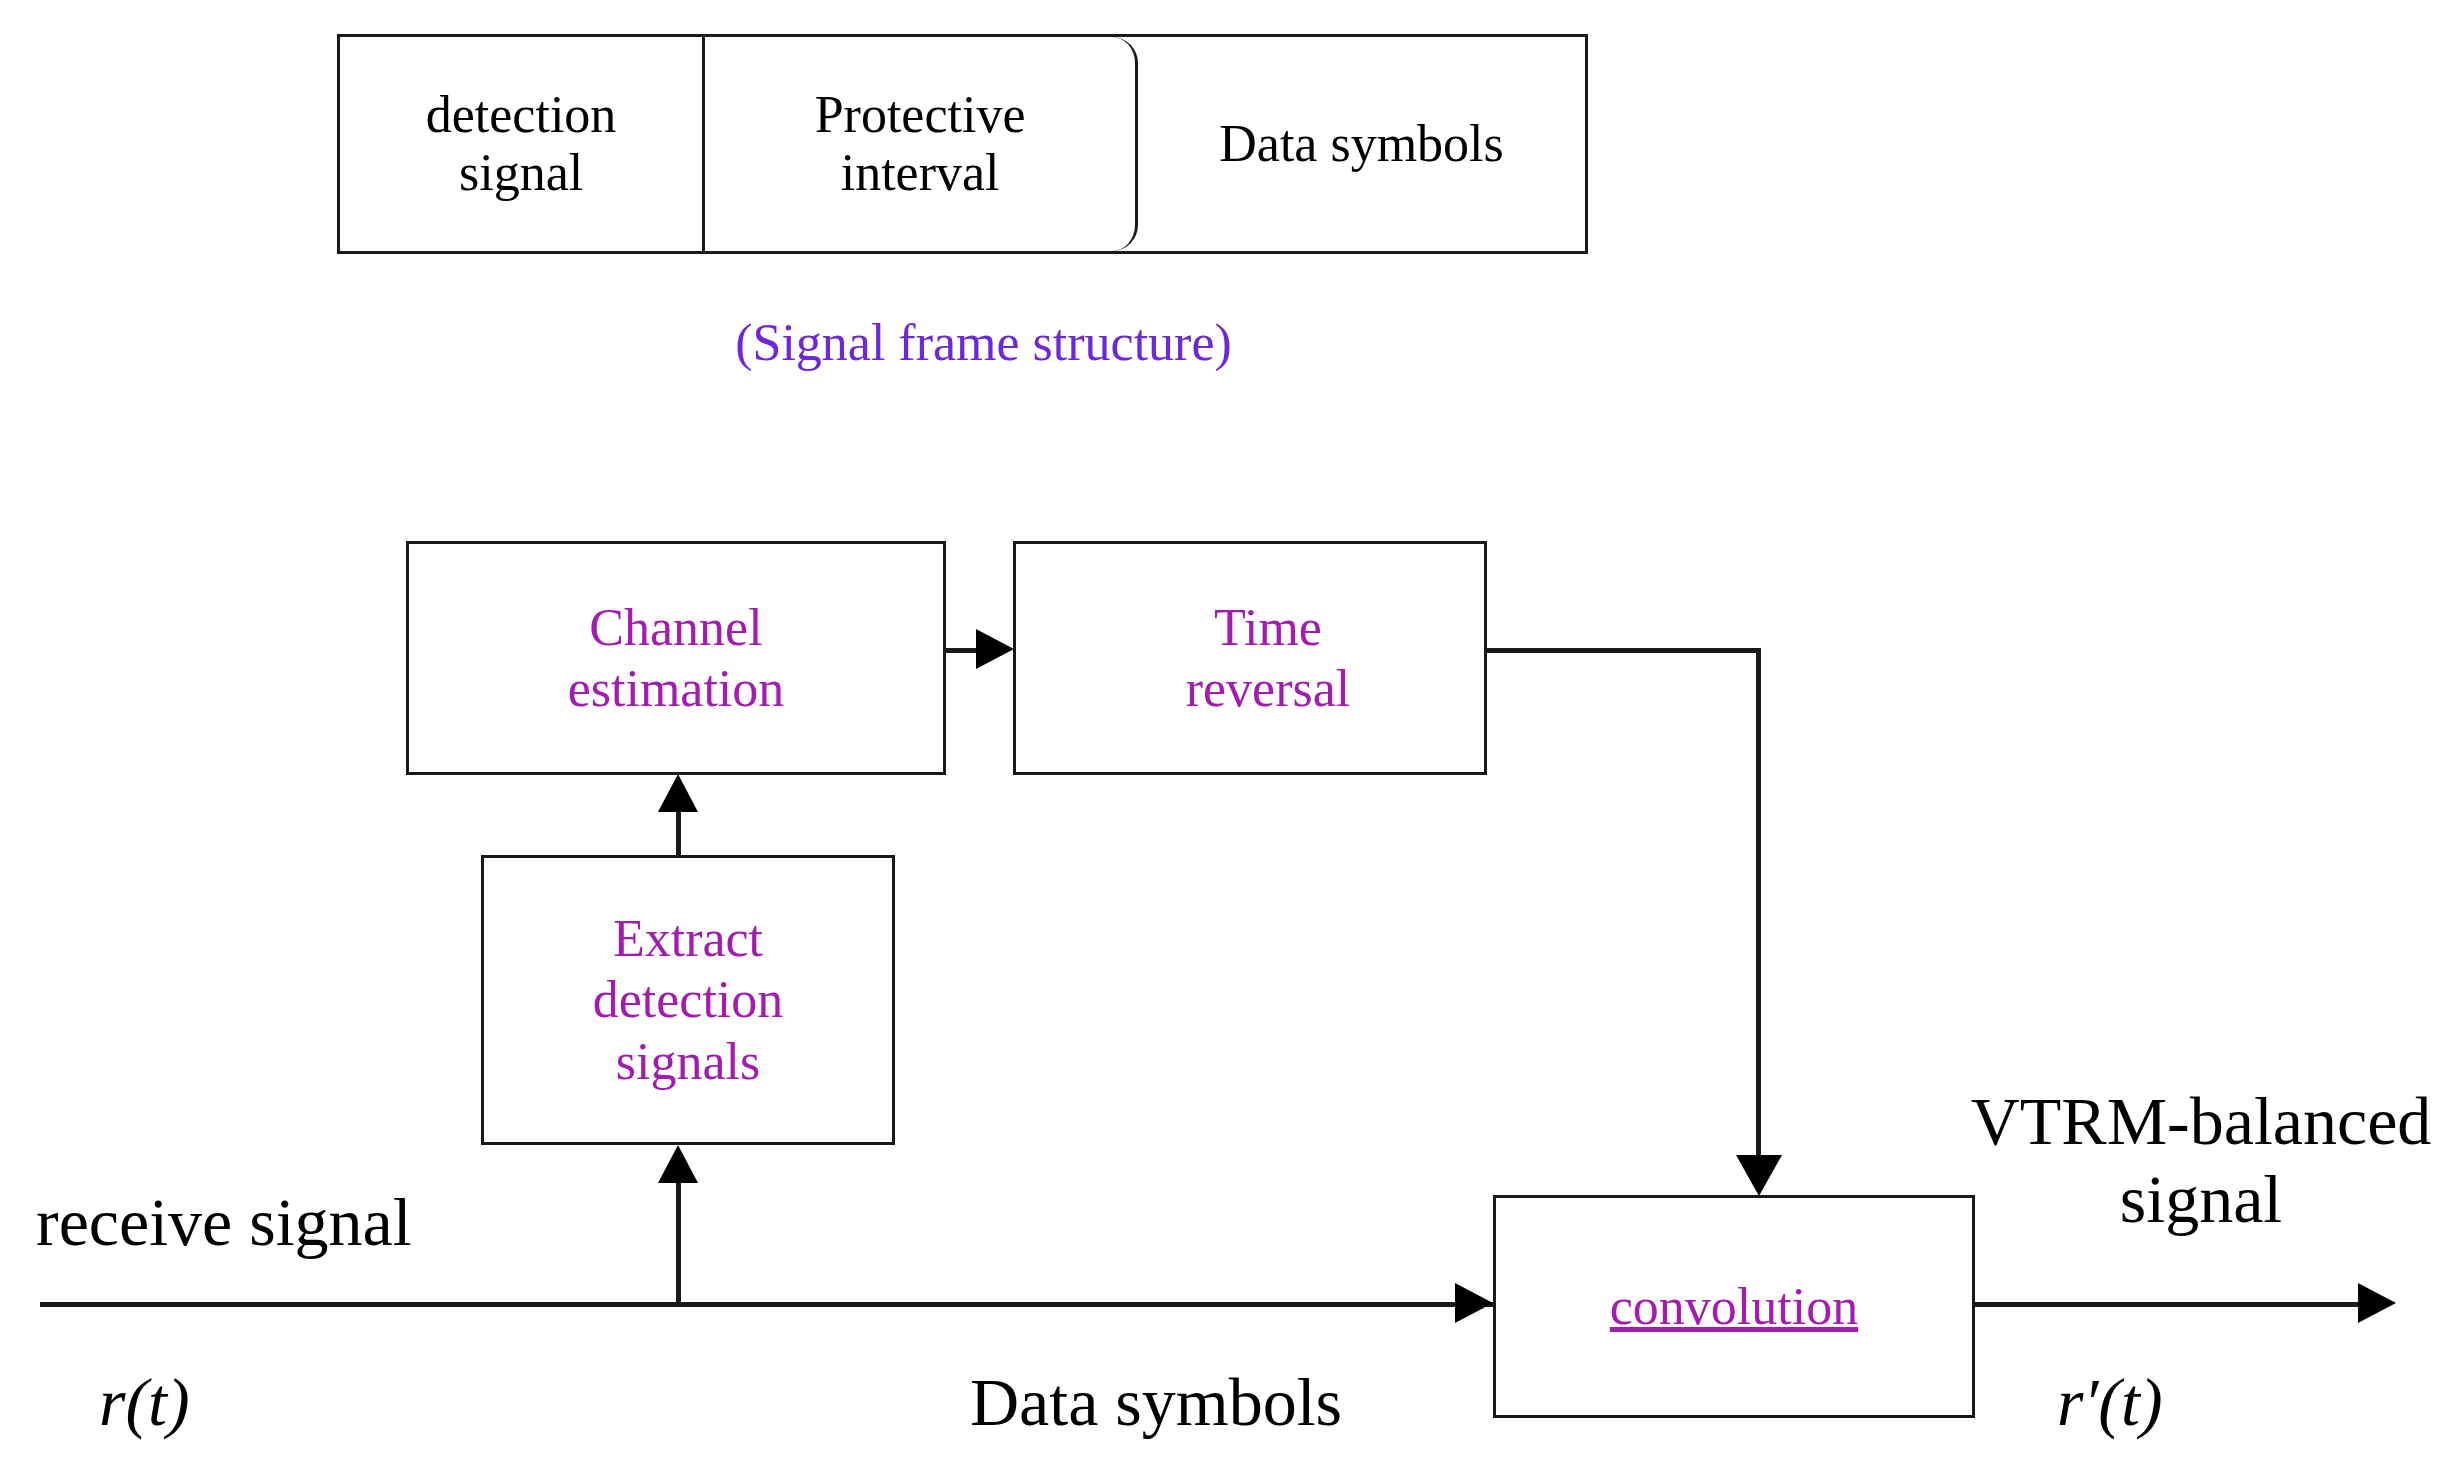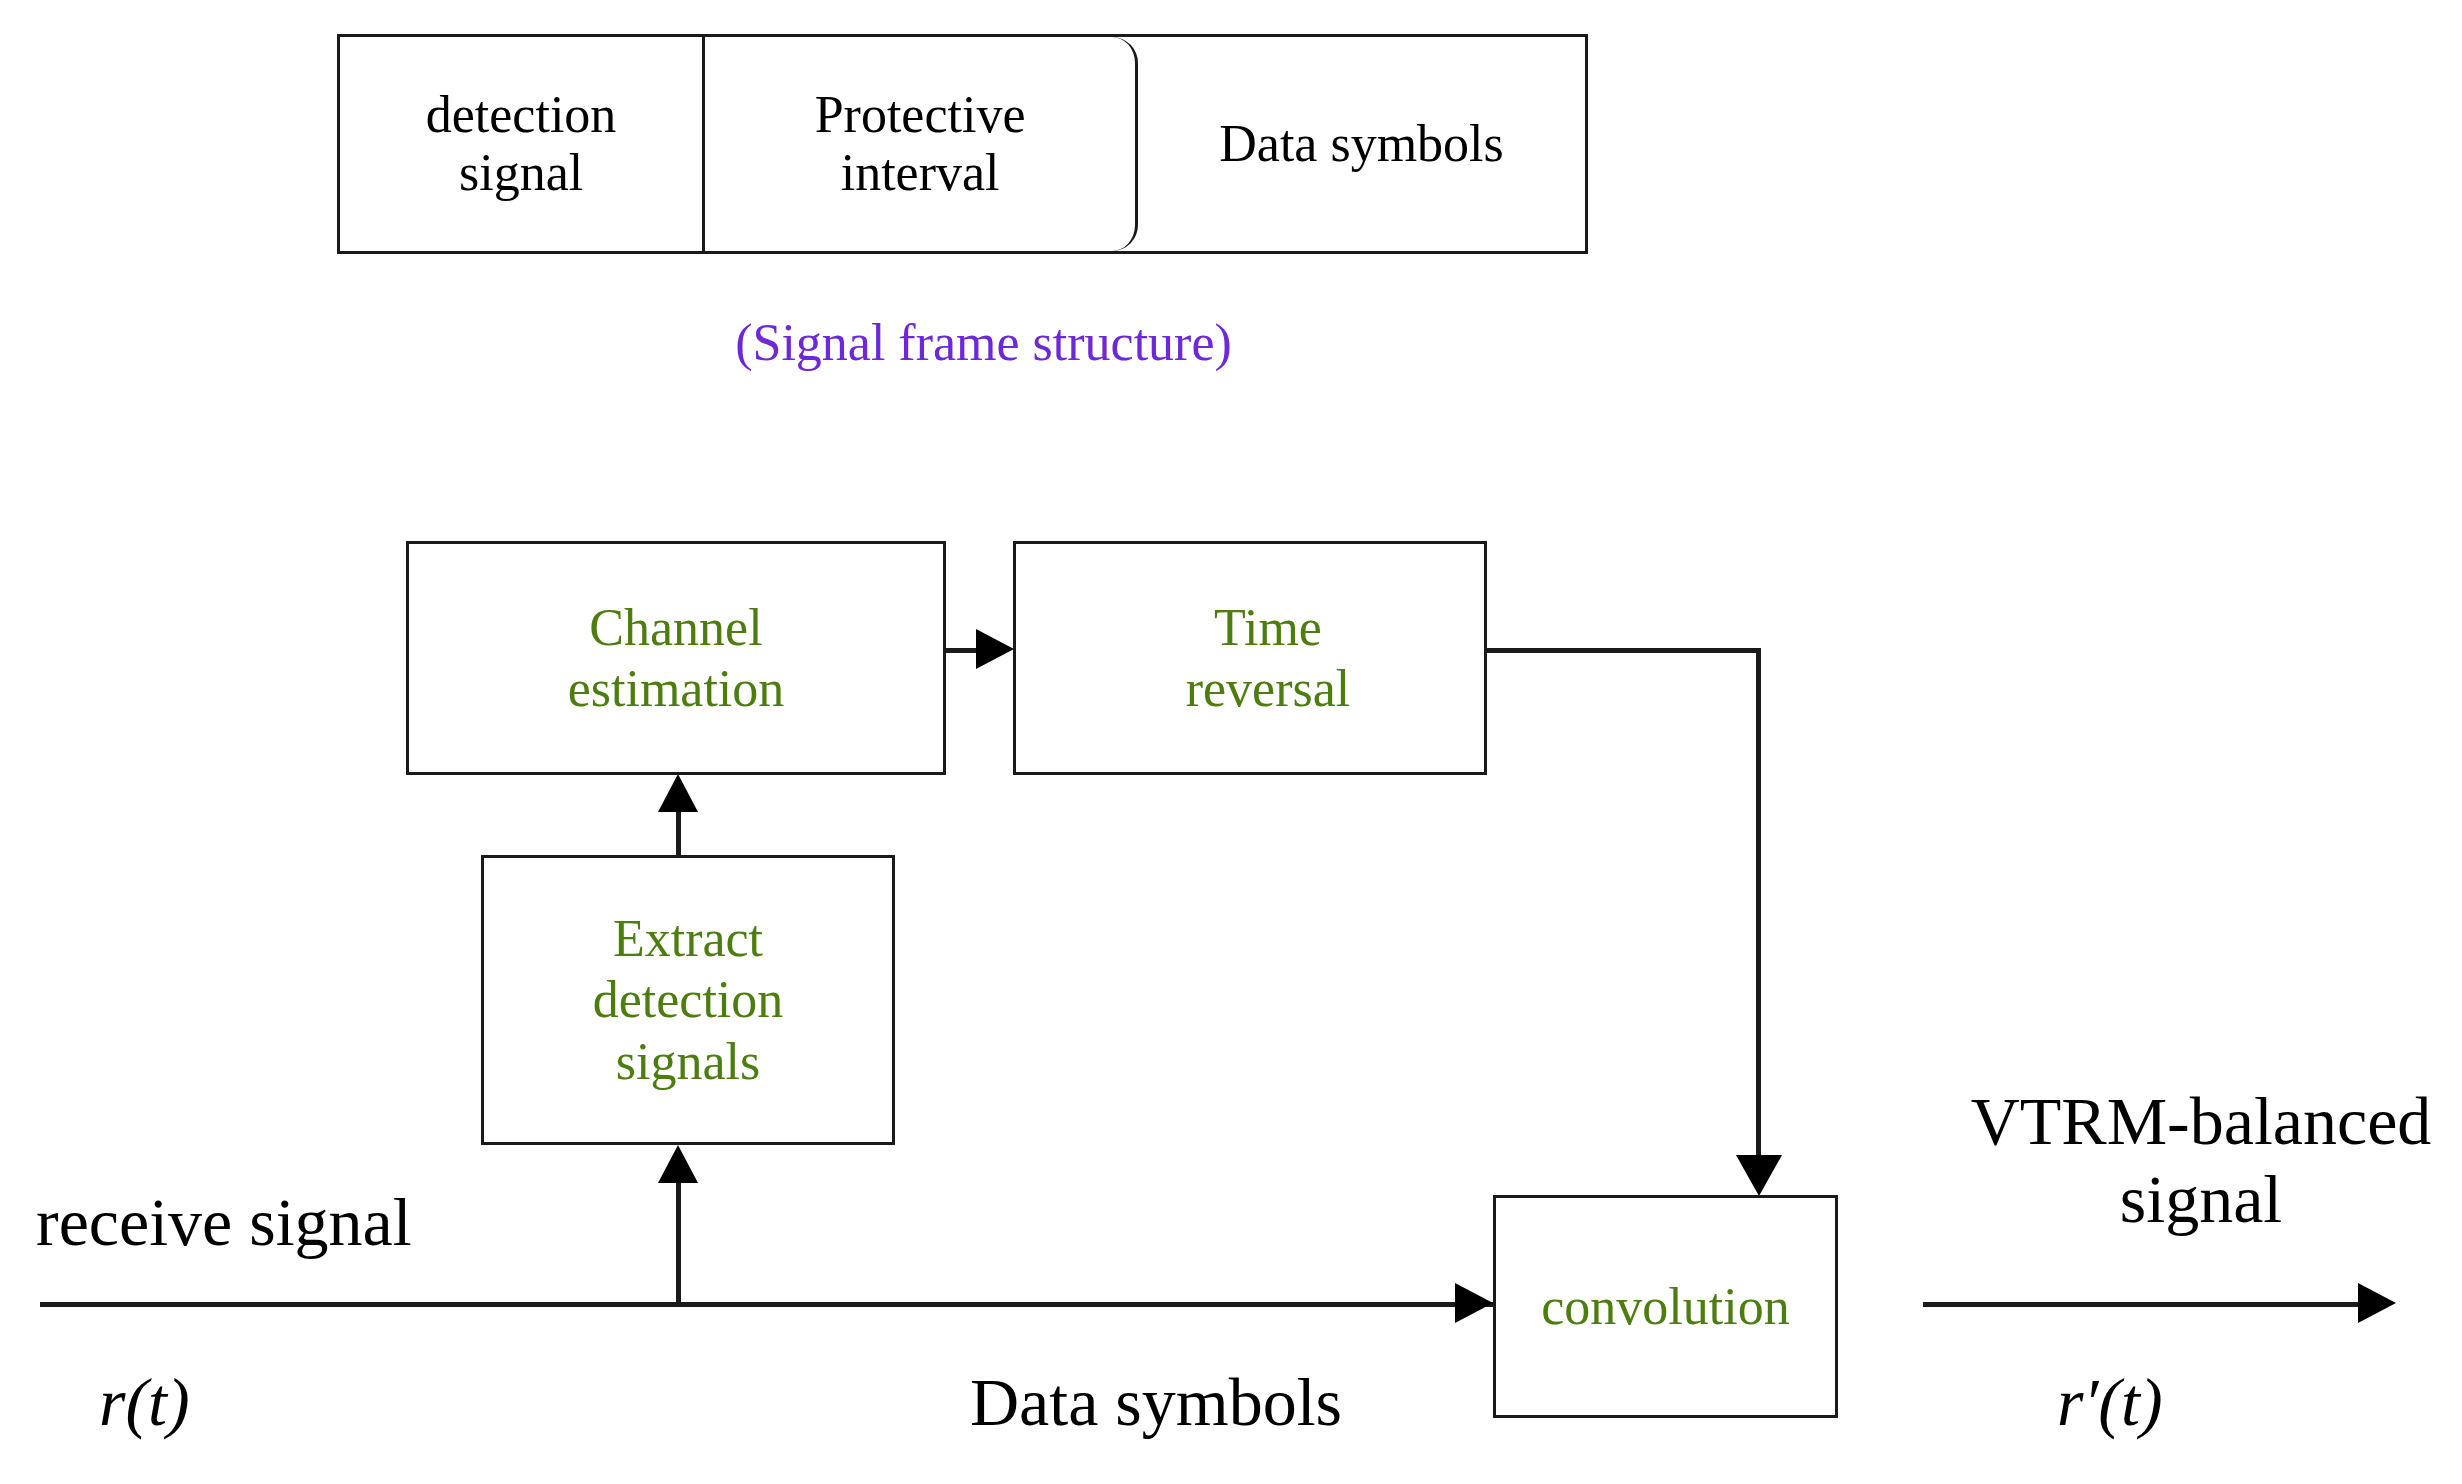--- a/index.html
+++ b/index.html
@@ -66,27 +66,27 @@
     position: absolute;
     border: 3.6px solid #1a1a1a;
     box-sizing: border-box;
     background: #ffffff;
     display: flex;
     align-items: center;
     justify-content: center;
     text-align: center;
     font-size: 52px;
     line-height: 1.18;
-    color: #4d7c0f;
+    color: #a21caf;
     z-index: 3;
   }
   #block-channel-estimation { left: 406px;  top: 541px;  width: 540px; height: 234px; }
   #block-time-reversal      { left: 1013px; top: 541px;  width: 474px; height: 234px; padding-left: 36px; }
   #block-extract-detection  { left: 481px;  top: 855px;  width: 414px; height: 290px; }
-  #block-convolution        { left: 1493px; top: 1195px; width: 345px; height: 223px; }
+  #block-convolution        { left: 1493px; top: 1195px; width: 482px; height: 223px; text-decoration: underline; }
 
   
   .line-h {
     position: absolute;
     height: 4.5px;
     background: #1a1a1a;
     z-index: 1;
   }
   .line-v {
     position: absolute;

